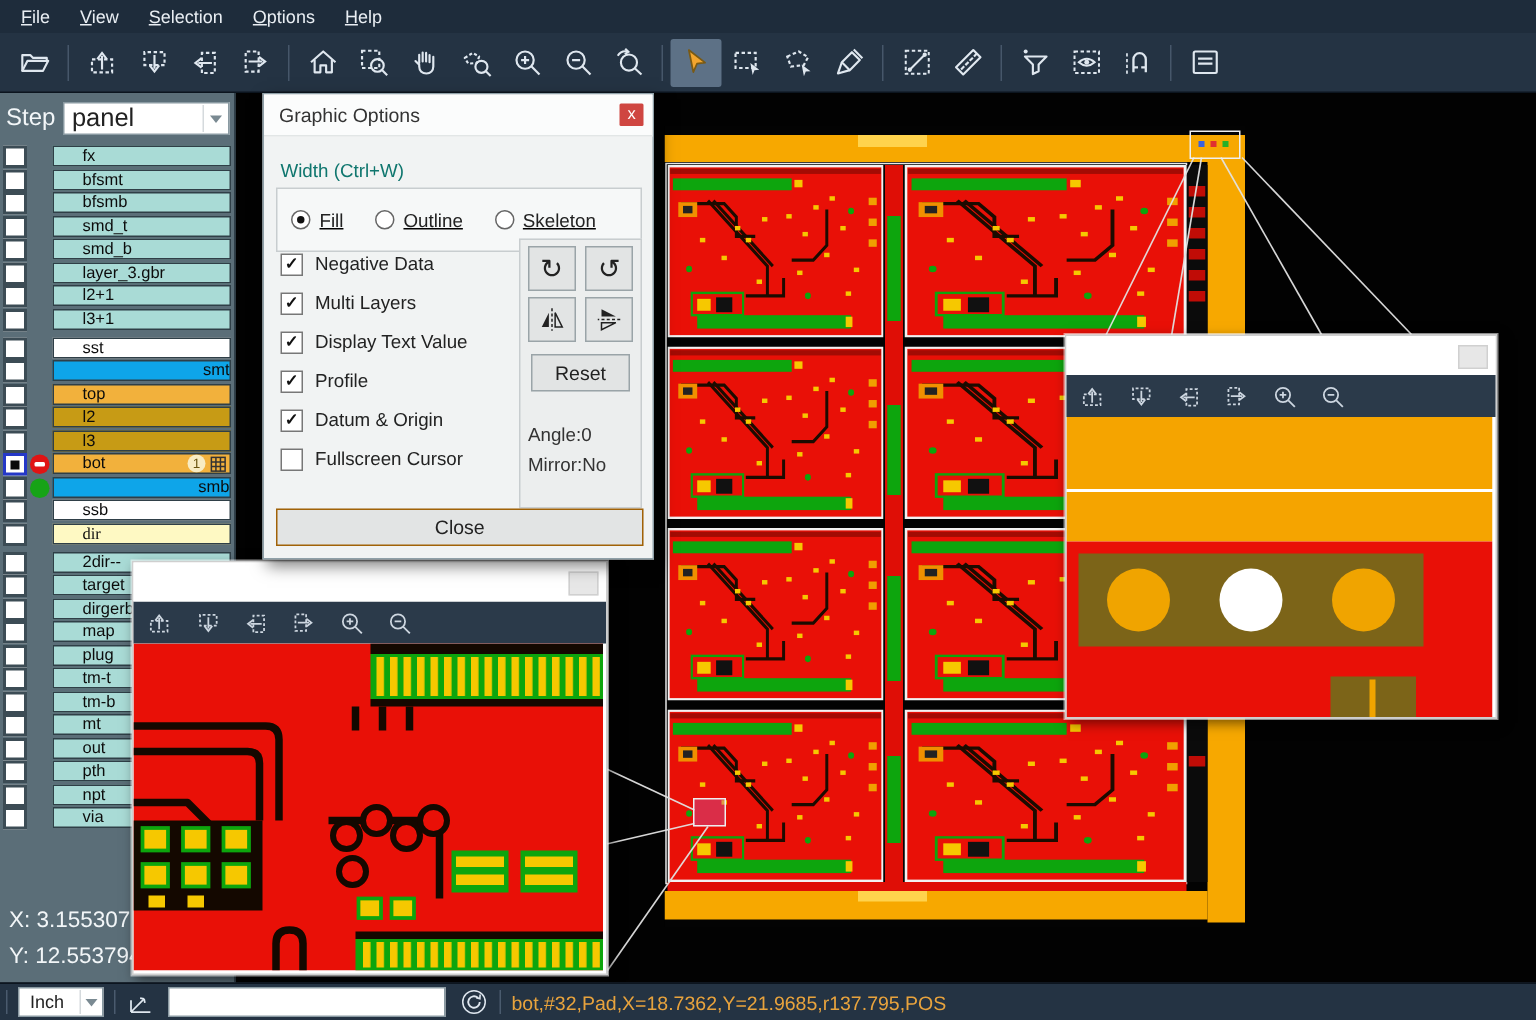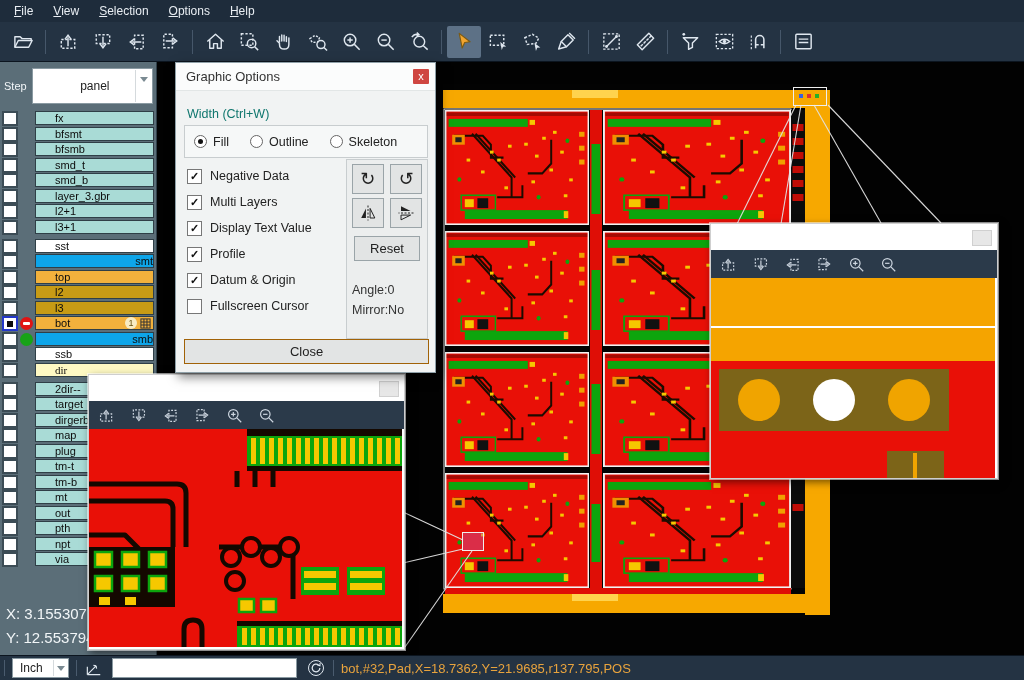--- a/index.html
+++ b/index.html
@@ -15,23 +15,23 @@
            border-bottom:1px solid #0c151f;display:flex;align-items:center;padding-left:6px;box-sizing:border-box;}
   .tbtn{width:34px;height:32px;display:flex;align-items:center;justify-content:center;border-radius:2px;}
   .tbtn.active{background:#5d7186;}
   .tsep{width:1px;height:24px;background:#46576a;margin:0 5px;}
   .ticon{width:23px;height:23px;color:#dfe7ef;display:block;}
   .ticon.orange{color:#f2a52f;}
   
   .sidebar{position:absolute;left:0;top:62px;width:157px;height:593px;background:#5b6e78;
            border-right:1px solid #30404a;box-sizing:border-box;}
   .step-row{display:flex;align-items:center;padding:6px 3px 5px 4px;}
-  .step-label{color:#f2f6f8;font-size:11px;margin-right:5px;}
-  .combo{flex:1;height:36px;background:#fff;border:1px solid #8a9aa2;display:flex;align-items:center;
-         font-size:12px;color:#222;padding-left:5px;box-sizing:border-box;position:relative;justify-content:center;}
+  .step-label{color:#f2f6f8;font-size:16px;margin-right:5px;}
+  .combo{flex:1;height:22px;background:#fff;border:1px solid #8a9aa2;display:flex;align-items:center;
+         font-size:17px;color:#222;padding-left:5px;box-sizing:border-box;position:relative;}
   .combo .chev{position:absolute;right:4px;top:8px;width:0;height:0;border-left:4px solid transparent;
          border-right:4px solid transparent;border-top:5px solid #7a8a92;}
   .combo .cdiv{position:absolute;right:16px;top:1px;bottom:1px;width:1px;background:#d5dadd;}
   .layer-list{padding-top:2px;}
   .layer-group{margin-bottom:5px;}
   .lrow{display:flex;align-items:flex-start;height:14px;margin-bottom:1.5px;}
   .cb{width:12px;height:11px;background:#fff;border:2px solid #3c4c55;margin:0 0 0 2px;box-sizing:content-box;
       position:relative;flex:none;}
   .cb-active{border-color:#2438c8;}
   .cb-fill{position:absolute;left:3px;top:2.5px;width:6px;height:6px;background:#0a0a0a;}
@@ -62,22 +62,22 @@
   .zwin-toolbar .ticon{width:19px;height:19px;color:#cdd6e0;}
   .zwin-art{display:block;}
   
   .dialog{position:absolute;left:175px;top:62px;width:261px;height:311px;background:#f1f3f3;
           border:1px solid #8fa0a8;box-shadow:3px 4px 10px rgba(0,0,0,.5);z-index:5;box-sizing:border-box;}
   .dlg-title{height:27px;background:#fbfcfc;border-bottom:1px solid #e2e6e6;position:relative;
              display:flex;align-items:center;padding-left:10px;font-size:13px;color:#333;}
   .dlg-close{position:absolute;right:6px;top:6px;width:16px;height:15px;background:#cf4641;color:#fff;
              font-size:11px;line-height:14px;text-align:center;border-radius:1px;}
   .dlg-widthlabel{position:absolute;left:11px;top:44px;font-size:12.5px;color:#0f766e;}
-  .dlg-radiogroup{position:absolute;left:8px;top:62px;width:244px;height:33px;border:1px solid #c8cdcf;
-                  background:#f6f8f8;display:flex;align-items:center;padding-left:9px;box-sizing:border-box;}
+  .dlg-radiogroup{position:absolute;left:8px;top:62px;width:244px;height:43px;border:1px solid #c8cdcf;
+                  background:#f6f8f8;display:flex;align-items:center;padding-left:9px;box-sizing:border-box;text-decoration:underline;}
   .radio{display:flex;align-items:center;font-size:12.5px;color:#222;margin-right:21px;}
   .rdot{width:13px;height:13px;border:1px solid #666;border-radius:50%;background:#fff;margin-right:6px;
         position:relative;box-sizing:border-box;flex:none;}
   .rdot.sel::after{content:"";position:absolute;left:3px;top:3px;width:5px;height:5px;border-radius:50%;background:#111;}
   .dlg-checks{position:absolute;left:11px;top:100px;}
   .dlg-check{height:26px;display:flex;align-items:center;font-size:12.5px;color:#222;}
   .dchk{width:13px;height:13px;border:1px solid #777;background:#fff;margin-right:8px;font-size:11px;
         line-height:13px;text-align:center;color:#111;flex:none;}
   .dchk.on::after{content:"✓";font-weight:bold;}
   .dlg-panel{position:absolute;left:170px;top:96px;width:82px;height:180px;border:1px solid #c8cdcf;

